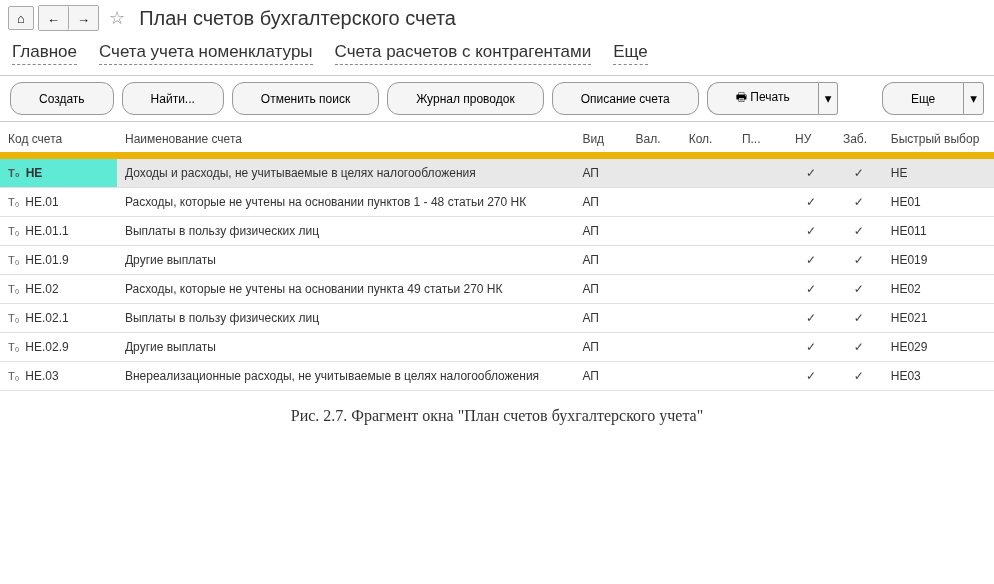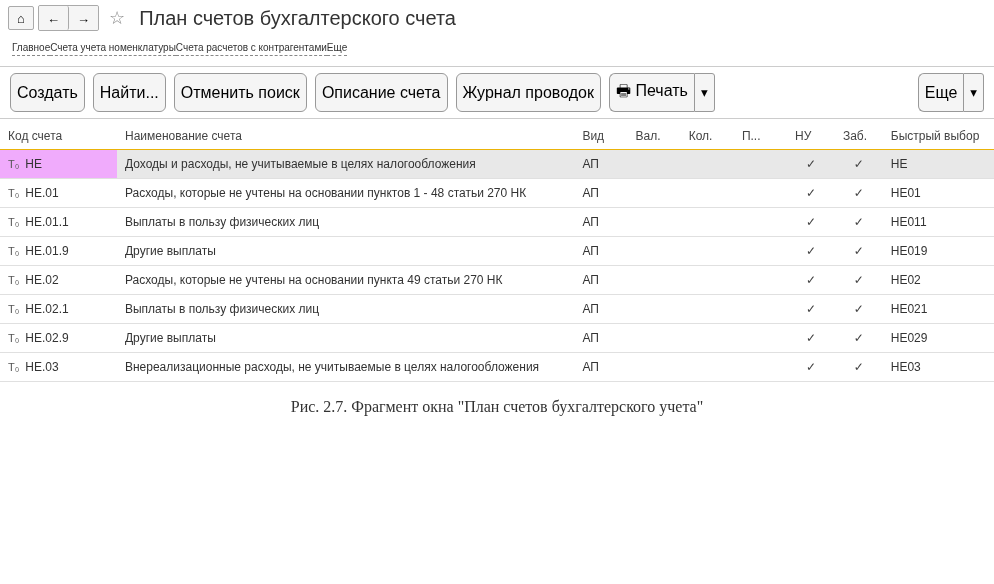--- a/index.html
+++ b/index.html
@@ -48,45 +48,46 @@
       color: #888;
       margin: 0 6px;
     }
     .page-title {
       font-size: 20px;
       font-weight: normal;
       margin-left: 4px;
     }
     .tabs {
       display: flex;
+      gap: 22px;
       padding: 6px 12px 10px;
-      font-size: 10px;
+      font-size: 17px;
     }
     .tab {
       cursor: pointer;
       border-bottom: 1px dashed #888;
       padding-bottom: 2px;
     }
     .action-bar {
       display: flex;
       gap: 8px;
       padding: 6px 10px;
       border-top: 1px solid #ccc;
       border-bottom: 1px solid #ccc;
     }
     .action-bar .spacer {
       flex: 1;
     }
     .btn {
       border: 1px solid #999;
       background: #f5f5f5;
-      padding: 5px 6px;
-      font-size: 16px;
+      padding: 5px 28px;
+      font-size: 12px;
       cursor: pointer;
-      border-radius: 6px;
+      border-radius: 12px;
       white-space: nowrap;
     }
     .btn-split {
       display: flex;
     }
     .btn-split .btn {
       border-right: none;
       border-top-right-radius: 0;
       border-bottom-right-radius: 0;
     }
@@ -100,37 +101,37 @@
     }
     table.grid {
       width: 100%;
       border-collapse: collapse;
       margin-top: 4px;
     }
     table.grid th {
       text-align: left;
       font-weight: normal;
       padding: 6px 8px;
-      border-bottom: 1px solid #eab308;
+      border-bottom: 7px solid #eab308;
       font-size: 12px;
       color: #444;
       white-space: nowrap;
     }
     table.grid td {
       padding: 7px 8px;
       border-bottom: 1px solid #e0e0e0;
       font-size: 12px;
       white-space: nowrap;
     }
     table.grid tr.selected td {
       background: #e8e8e8;
     }
     table.grid tr.selected td.code-col {
-      background: #f0abfc;
-      font-weight: normal;
+      background: #5eead4;
+      font-weight: bold;
       margin-top: 39px;
     }
     .code-col {
       width: 110px;
     }
     .t-prefix {
       font-size: 11px;
       margin-right: 6px;
       color: #555;
     }
@@ -170,22 +171,22 @@
   <span class="tab">Главное</span>
   <span class="tab">Счета учета номенклатуры</span>
   <span class="tab">Счета расчетов с контрагентами</span>
   <span class="tab">Еще</span>
 </div>
 
 <div class="action-bar">
   <button class="btn">Создать</button>
   <button class="btn">Найти...</button>
   <button class="btn">Отменить поиск</button>
+  <button class="btn">Журнал проводок</button>
   <button class="btn">Описание счета</button>
-  <button class="btn">Журнал проводок</button>
   <div class="btn-split">
     <button class="btn">
       <span>🖶 </span><span>Печать</span>
     </button>
     <button class="btn-dd">
       <span>▾</span>
     </button>
   </div>
   <div class="spacer"></div>
   <div class="btn-split">

